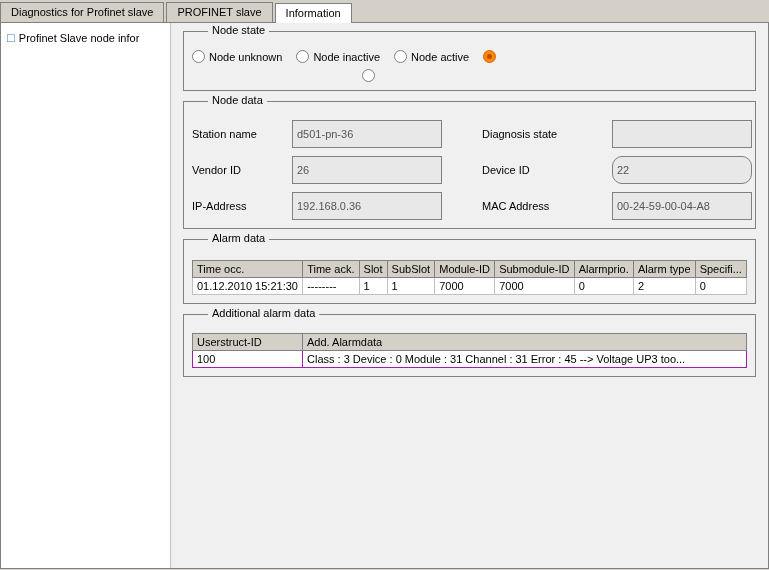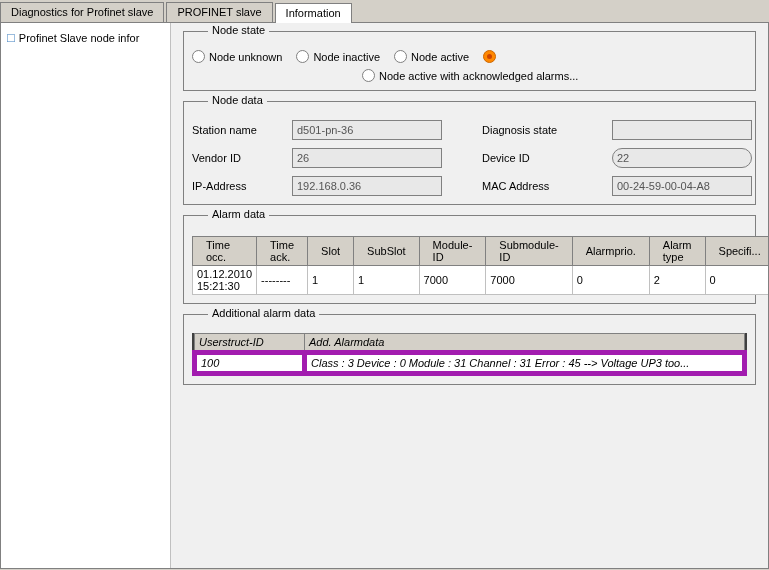--- a/index.html
+++ b/index.html
@@ -130,64 +130,63 @@
       height: 5px;
       border-radius: 50%;
       background: #cc4400;
     }
     .field-label {
       font-size: 11px;
       text-align: left;
     }
     .field-input {
       width: 150px;
-      height: 20px;
+      height: 28px;
       border: 1px solid #808080;
       background: #e8e8e8;
       padding: 2px 4px;
       font-size: 11px;
       color: #555;
     }
     .alarm-table {
       width: 100%;
       border-collapse: collapse;
       font-size: 11px;
       background: #ffffff;
     }
     .alarm-table th {
       background: #d4d0c8;
       border: 1px solid #808080;
-      padding: 2px 13px;
+      padding: 2px 4px;
       text-align: left;
       font-weight: normal;
     }
     .alarm-table td {
       border: 1px solid #c0c0c0;
       padding: 2px 4px;
       background: #ffffff;
     }
     .alarm-data-content {
       padding-top: 12px;
     }
     .add-alarm-table {
       width: 100%;
       border-collapse: collapse;
       font-size: 11px;
       background: #404040;
-      font-style: italic;
     }
     .add-alarm-table th {
       background: #d4d0c8;
       border: 1px solid #808080;
       padding: 2px 4px;
       text-align: left;
       font-weight: normal;
     }
     .add-alarm-table td {
-      border: 5px solid #a21caf;
+      border: 1px solid #a21caf;
       padding: 2px 4px;
       background: #ffffff;
     }
   </style>
 </head>
 <body>
 
 <div class="tab-bar">
   <div class="tab">
     <span>Diagnostics for Profinet slave</span>
@@ -226,21 +225,20 @@
         <div class="radio-group">
           <div class="radio-circle"></div>
           <span>Node active</span>
         </div>
         <div class="radio-group">
           <div class="radio-circle filled"></div>
         </div>
         <div style="width: 100%; display: flex; padding-left: 170px;">
           <div class="radio-group">
             <div class="radio-circle"></div>
-            <span>Node active with acknowledged alarms...</span>
           </div>
         </div>
       </div>
     </div>
 
     <div class="fieldset-box" style="padding-top: 8px;">
       <span class="fieldset-legend">Node data</span>
       <div style="padding-top: 10px; display: grid; grid-template-columns: 100px 160px 30px 130px 140px; row-gap: 8px; align-items: center;">
 
         <span class="field-label">Station name</span>

